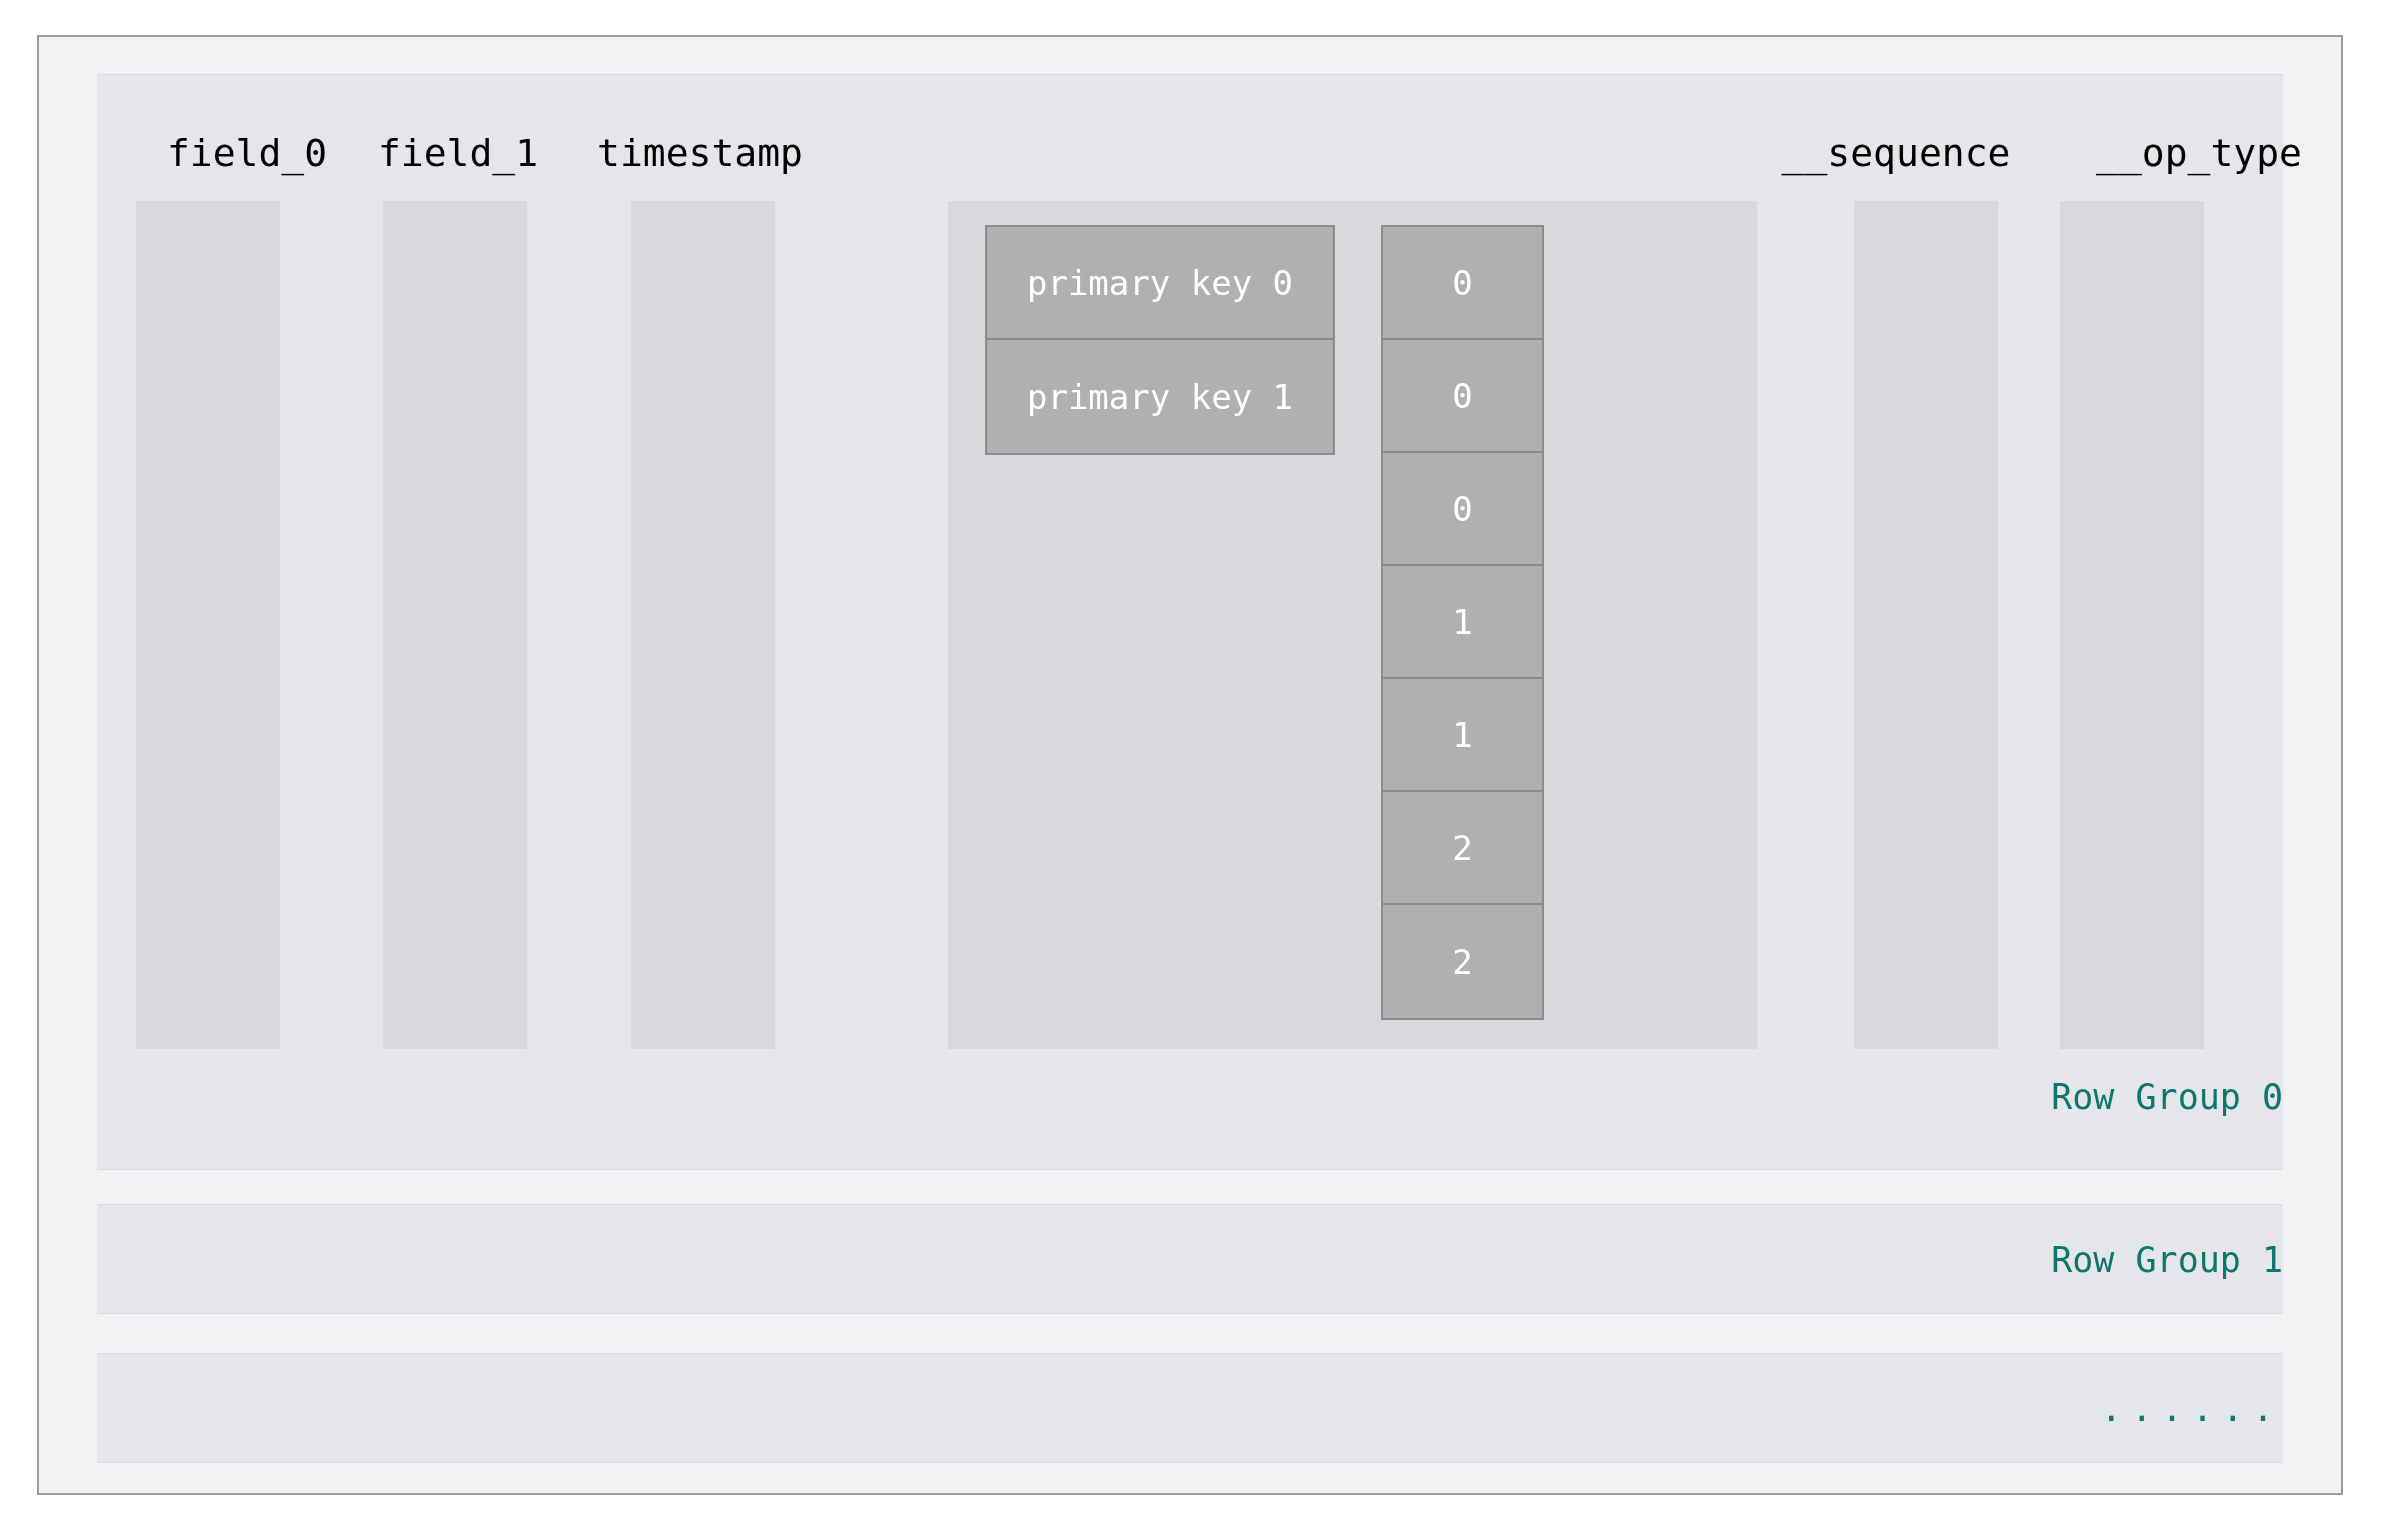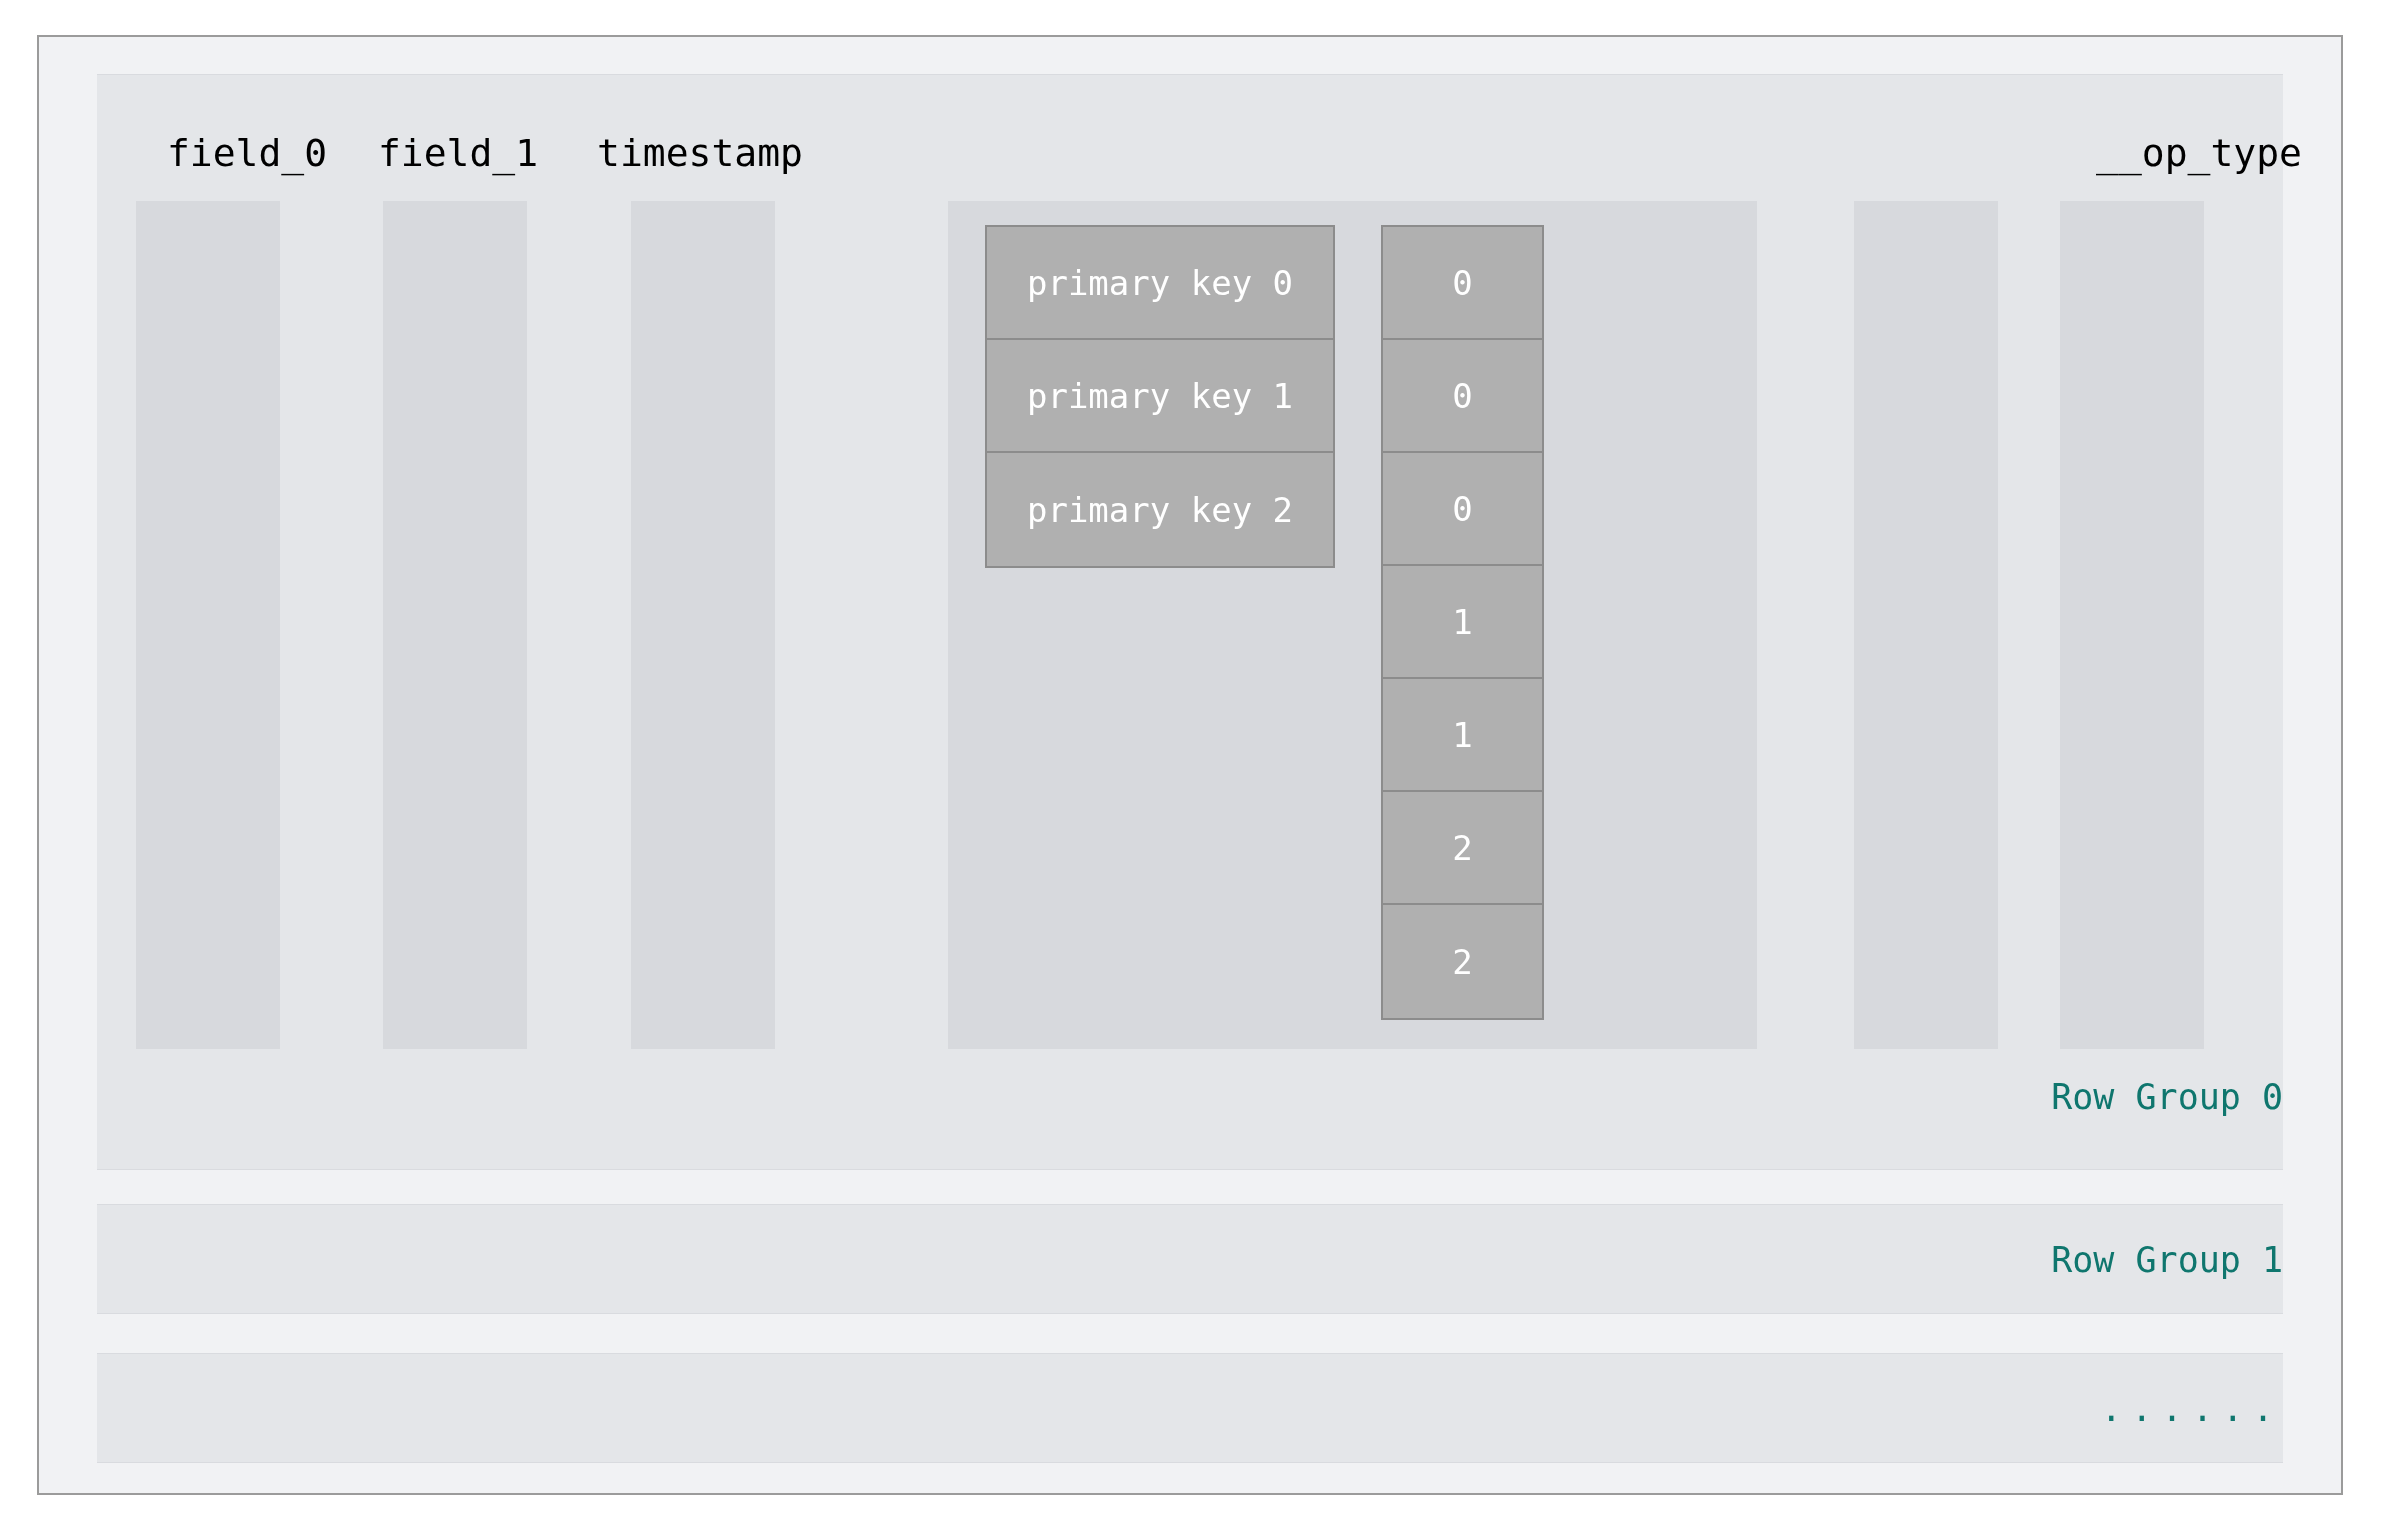--- a/index.html
+++ b/index.html
@@ -124,35 +124,35 @@
 
   <div class="row-group" id="row-group-0">
 
     <div class="col-header" style="left:43px; width:214px;">field_0</div>
 
     <div class="col-header" style="left:254px; width:214px;">field_1</div>
 
     <div class="col-header" style="left:468px; width:270px;">timestamp</div>
 
 
+    <div class="col-header" style="left:1617px; width:364px;">__sequence</div>
 
     <div class="col-header" style="left:1953px; width:298px;">__op_type</div>
 
     <div class="col-block" style="left:39px; width:144px;"></div>
 
     <div class="col-block" style="left:286px; width:144px;"></div>
 
     <div class="col-block" style="left:534px; width:144px;"></div>
 
     <div id="pk-container">
 
       <div class="cell-stack" id="pk-stack">
         <div class="cell">primary key 0</div>
         <div class="cell">primary key 1</div>
-        <div class="cell">primary key 2</div>
       </div>
 
       <div class="cell-stack" id="seq-stack">
         <div class="cell">0</div>
         <div class="cell">0</div>
         <div class="cell">0</div>
         <div class="cell">1</div>
         <div class="cell">1</div>
         <div class="cell">2</div>
         <div class="cell">2</div>

